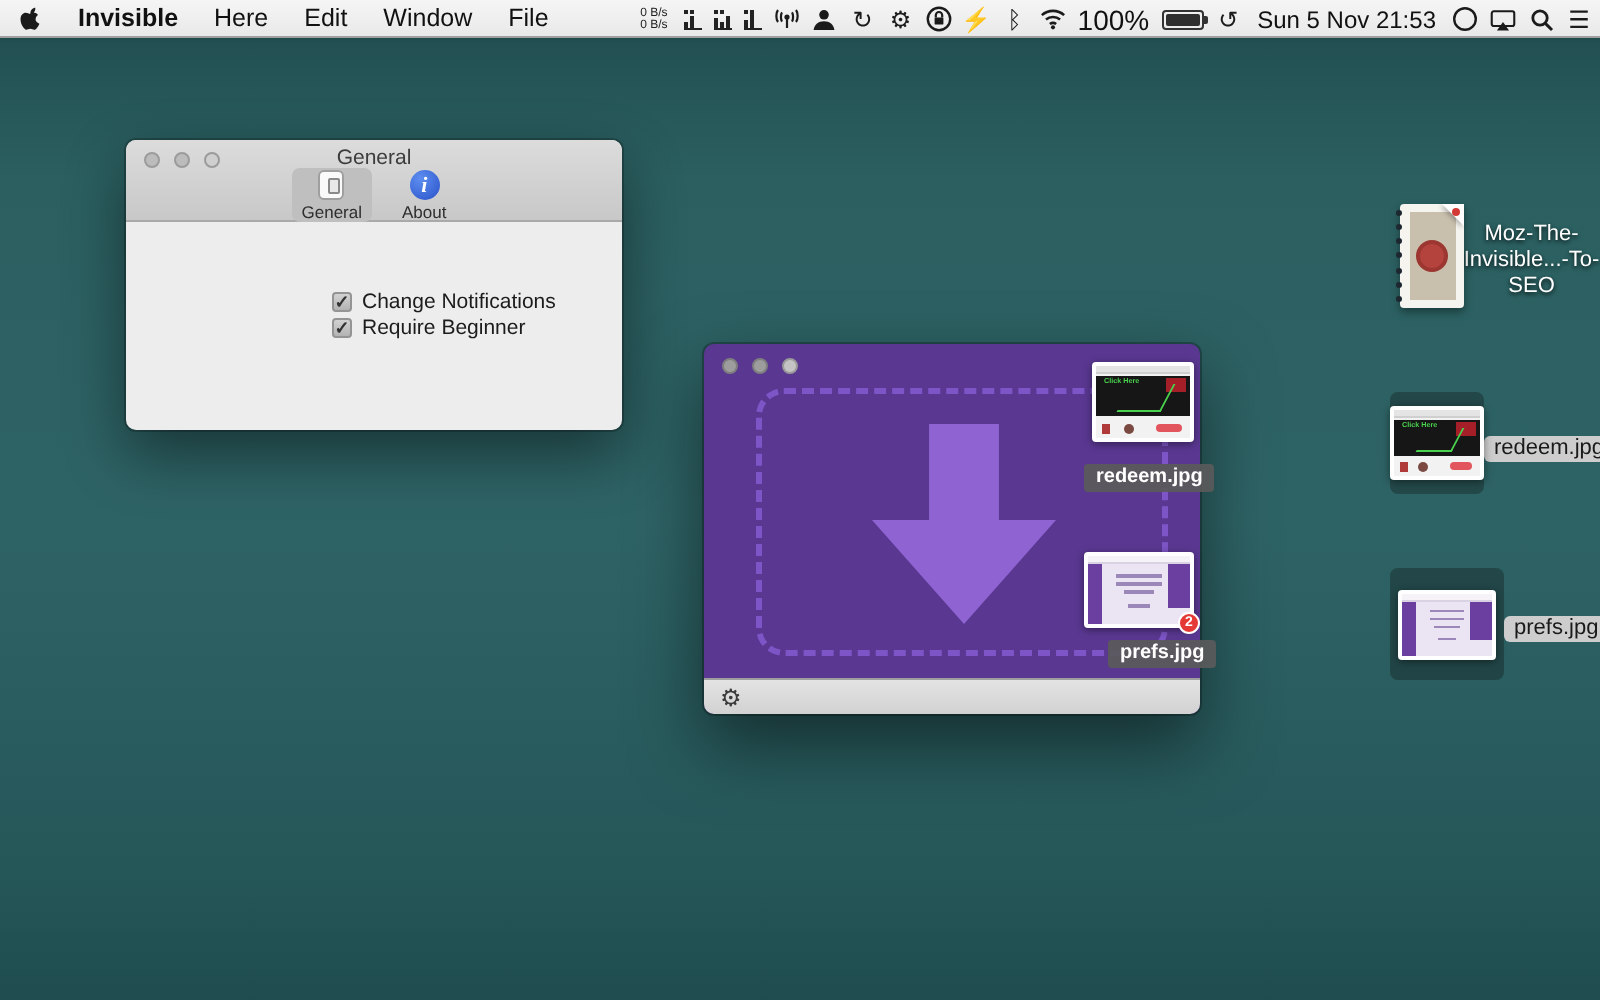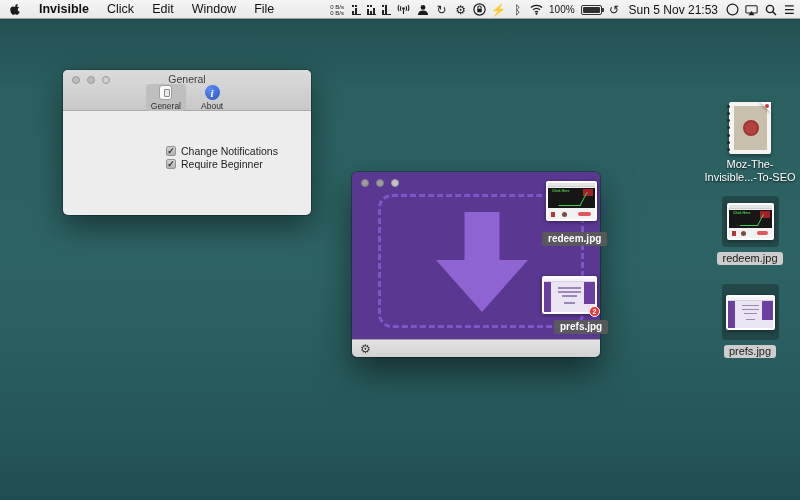--- a/index.html
+++ b/index.html
@@ -23,21 +23,21 @@
   .mb-app { font-weight:bold; }
   .apple { width:12px; height:13px; display:block; }
   .mb-right { position:absolute; right:4px; top:0; height:19px; display:flex; align-items:center; gap:6px; }
   .net { display:flex; flex-direction:column; align-items:flex-end; line-height:6px; font-size:6px; color:#222; padding-right:2px; }
   .minigraph { width:9px; height:11px; display:flex; flex-direction:column; justify-content:flex-end; gap:1px; }
   .minigraph .dots { display:flex; gap:1px; }
   .minigraph .dots i { width:2px; height:2px; background:#222; display:block; }
   .minigraph .bars { display:flex; align-items:flex-end; gap:1px; border-bottom:1px solid #222; height:7px; }
   .minigraph .bars i { width:2px; background:#222; display:block; }
   .s-ic { width:13px; height:13px; display:flex; align-items:center; justify-content:center; font-size:12px; color:#1b1b1b; }
-  .s-txt { font-size:10px; color:#111; }
+  .s-txt { font-size:14px; color:#111; }
   .battery { width:21px; height:10px; border:1px solid #333; border-radius:2px; position:relative; padding:1px; }
   .battery .fill { width:100%; height:100%; background:#2f2f2f; border-radius:1px; }
   .battery:after { content:""; position:absolute; right:-3px; top:2.5px; width:2px; height:4px; background:#333; border-radius:0 1px 1px 0; }
   .clock { font-size:12px; padding:0 2px; }
 
   
   .tl-row { position:absolute; left:9px; top:6px; display:flex; gap:7px; }
   .tl { width:8px; height:8px; border-radius:50%; background:#bcbcbc; border:1px solid #9b9b9b; }
   .tl.lighter { background:#cfcfcf; }
 
@@ -110,21 +110,21 @@
   .drop-label { position:absolute; background:rgba(90,90,90,.92); color:#fff; font-size:10px; font-weight:bold; padding:1px 6px 2px; border-radius:2px; }
   #drop-footer {
     position:absolute; left:0; right:0; bottom:0; height:18px;
     background:linear-gradient(#e3e3e3,#d2d2d2); border-top:1px solid #9f9f9f;
     border-radius:0 0 5px 5px; display:flex; align-items:center;
   }
   #drop-footer .gear { font-size:12px; color:#3a3a3a; margin-left:8px; line-height:12px; }
   #drop-footer .copy { position:absolute; left:0; right:0; text-align:center; font-size:8px; color:#3c3c3c; }
 
   
-  .desk-icon { position:absolute; display:flex; flex-direction:column; align-items:center; }
+  .desk-icon { position:absolute; display:flex; align-items:center; }
   .sel-pad { background:rgba(15,20,20,.32); border-radius:4px; display:flex; align-items:center; justify-content:center; }
   .desk-label-plain { margin-top:4px; text-align:center; color:#fff; font-size:11px; line-height:13px; text-shadow:0 1px 2px rgba(0,0,0,.85); }
   .desk-label-pill { margin-top:5px; background:#cdcdcd; color:#1a1a1a; font-size:11px; padding:0px 5px 1px; border-radius:3px; }
   
   .moz-doc { width:42px; height:52px; background:#f6f4ef; border-radius:2px; position:relative; box-shadow:0 2px 4px rgba(0,0,0,.4); }
   .moz-doc .spiral { position:absolute; left:-2px; top:3px; bottom:3px; width:3px; display:flex; flex-direction:column; justify-content:space-between; }
   .moz-doc .spiral i { width:3px; height:3px; border-radius:50%; background:#1d2730; display:block; }
   .moz-doc .cover { position:absolute; left:5px; top:4px; right:4px; bottom:4px; background:#c9bfad; display:flex; align-items:center; justify-content:center; }
   .moz-doc .seal { width:16px; height:16px; border-radius:50%; background:#b5433d; border:2px solid #9c3631; }
   .moz-doc .fold { position:absolute; top:0; right:0; width:0; height:0; border-top:11px solid #fdfdfd; border-left:11px solid transparent; filter:drop-shadow(-1px 1px 1px rgba(0,0,0,.25)); }
@@ -136,21 +136,21 @@
 <div id="desktop">
 
   <div id="menubar">
     <div class="mb-left">
       <div class="mb-item">
         <svg class="apple" viewBox="0 0 12 14">
           <path fill="#1b1b1b" d="M8.2 3.4c.8-.95.7-2.3.6-2.4-.1-.05-1.3.1-2 1-.7.85-.6 2.1-.5 2.2.1.1 1.2 0 1.9-.8zM9 7.2c0-1.6 1.3-2.3 1.35-2.35C9.6 3.8 8.5 3.7 8.1 3.7c-.95 0-1.8.55-2.25.55-.5 0-1.25-.55-2.1-.55C2.3 3.7.9 4.9.9 7.2c0 2.9 2.1 5.6 3.1 5.6.55 0 1.35-.55 2.2-.55.8 0 1.4.55 2.1.55 1 0 2.45-2.2 2.75-3.3C9.7 9.1 9 8.3 9 7.2z"></path>
         </svg>
       </div>
       <div class="mb-item mb-app">Invisible</div>
-      <div class="mb-item">Click</div>
+      <div class="mb-item">Here</div>
       <div class="mb-item">Edit</div>
       <div class="mb-item">Window</div>
       <div class="mb-item">File</div>
     </div>
 
     <div class="mb-right">
       <div class="net">
         <span>0 B/s</span>
         <span>0 B/s</span>
       </div>

